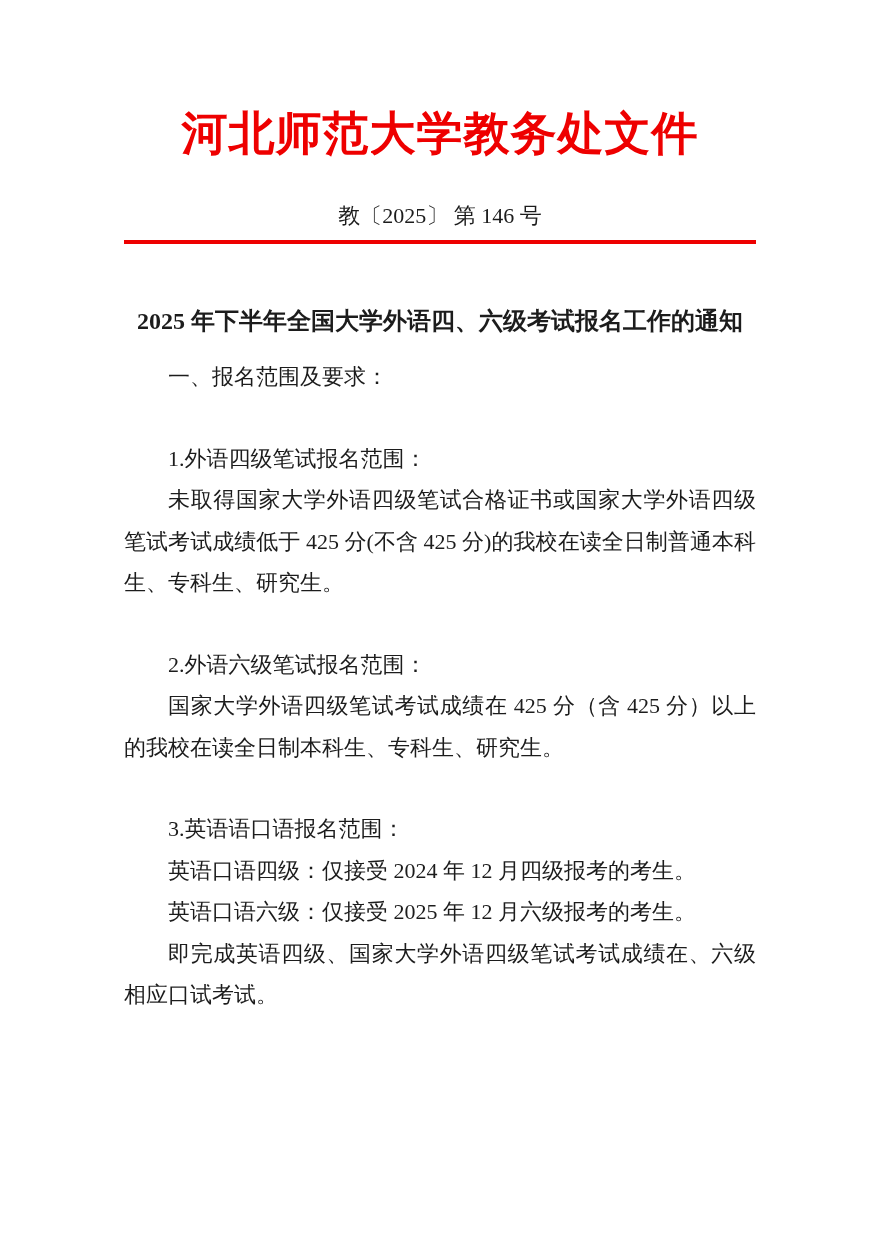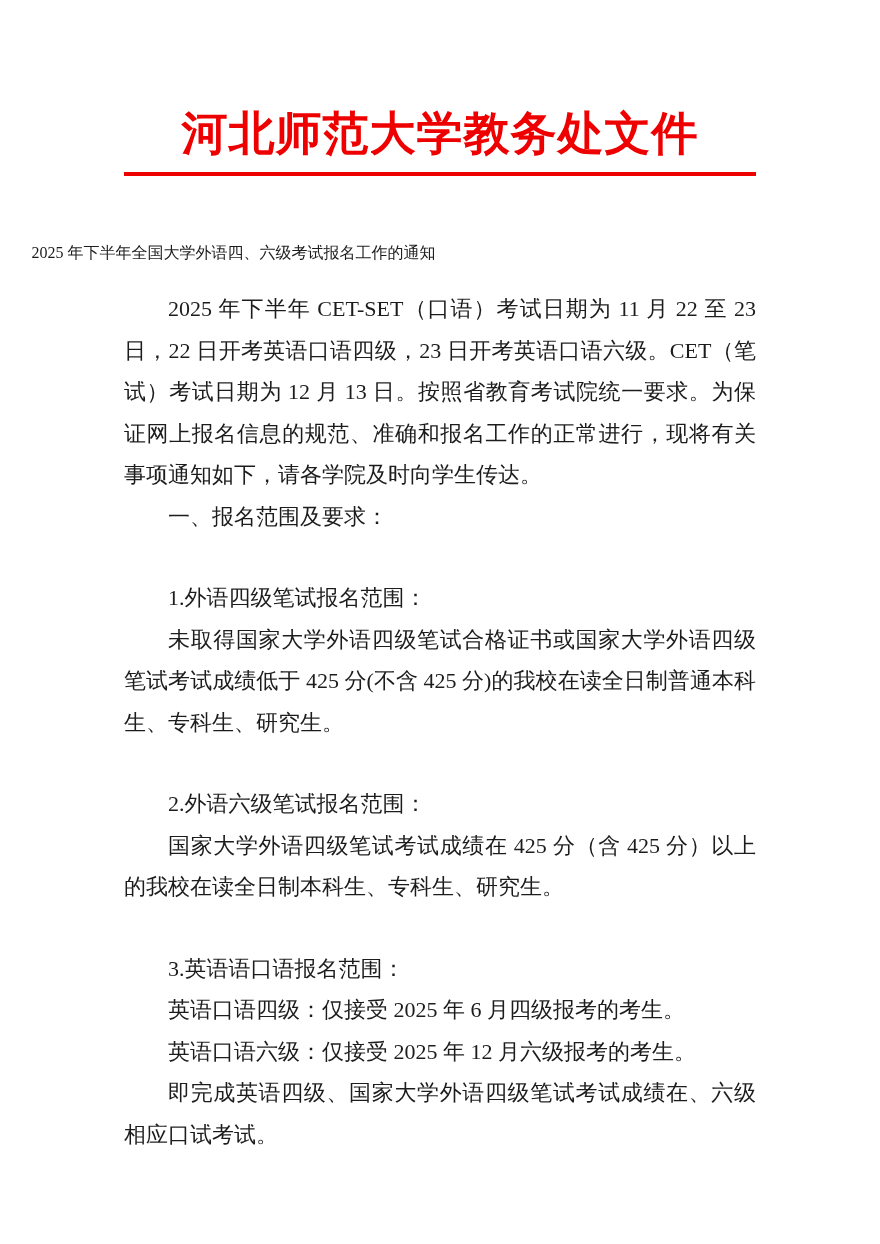--- a/index.html
+++ b/index.html
@@ -37,24 +37,24 @@
     color: var(--text, #1c1c1c);
   }
   .red-line {
     width: 632px;
     height: 0;
     margin: 11px auto 0 auto;
     border-top: 4px solid var(--accent, #ee0000);
   }
   .notice-title {
     margin: 62px 0 0 0;
-    text-align: left;
-    font-size: 16px;
+    text-align: center;
+    font-size: 24px;
     line-height: 30px;
-    font-weight: 400;
+    font-weight: 700;
     color: var(--text, #1c1c1c);
   }
   .notice-body {
     width: 632px;
     margin: 20px auto 0 auto;
     font-size: 22px;
     line-height: 41.5px;
     text-align: justify;
   }
   .notice-body p {
@@ -75,30 +75,30 @@
     font-weight: 400;
     margin-top: 40px;
   }
 </style>
 </head>
 <body>
 
 <div class="page">
   <h1 class="org-title">河北师范大学教务处文件</h1>
 
+  <div class="doc-number">教〔2025〕 第 146 号</div>
 
   <div class="red-line"></div>
 
   <h2 class="notice-title">2025 年下半年全国大学外语四、六级考试报名工作的通知</h2>
 
   <div class="notice-body" id="notice-body">
-      <p class="para">2025 年下半年 CET-SET（口语）考试日期为 11 月 22 至 23 日，22 日开考英语口语四级，23 日开考英语口语六级。CET（笔试）考试日期为 12 月 13 日。按照省教育考试院统一要求。为保证网上报名信息的规范、准确和报名工作的正常进行，现将有关事项通知如下，请各学院及时向学生传达。</p>
       <p class="heading">一、报名范围及要求：</p>
       <p class="sub">1.外语四级笔试报名范围：</p>
       <p class="para">未取得国家大学外语四级笔试合格证书或国家大学外语四级笔试考试成绩低于 425 分(不含 425 分)的我校在读全日制普通本科生、专科生、研究生。</p>
       <p class="sub">2.外语六级笔试报名范围：</p>
       <p class="para">国家大学外语四级笔试考试成绩在 425 分（含 425 分）以上的我校在读全日制本科生、专科生、研究生。</p>
       <p class="sub">3.英语语口语报名范围：</p>
-      <p class="para">英语口语四级：仅接受 2025 年 6 月四级报考的考生。</p>
+      <p class="para">英语口语四级：仅接受 2024 年 12 月四级报考的考生。</p>
       <p class="para">英语口语六级：仅接受 2025 年 12 月六级报考的考生。</p>
       <p class="para">即完成英语四级、国家大学外语四级笔试考试成绩在、六级相应口试考试。</p>
     </div>
 </div>
 
 </body></html>

